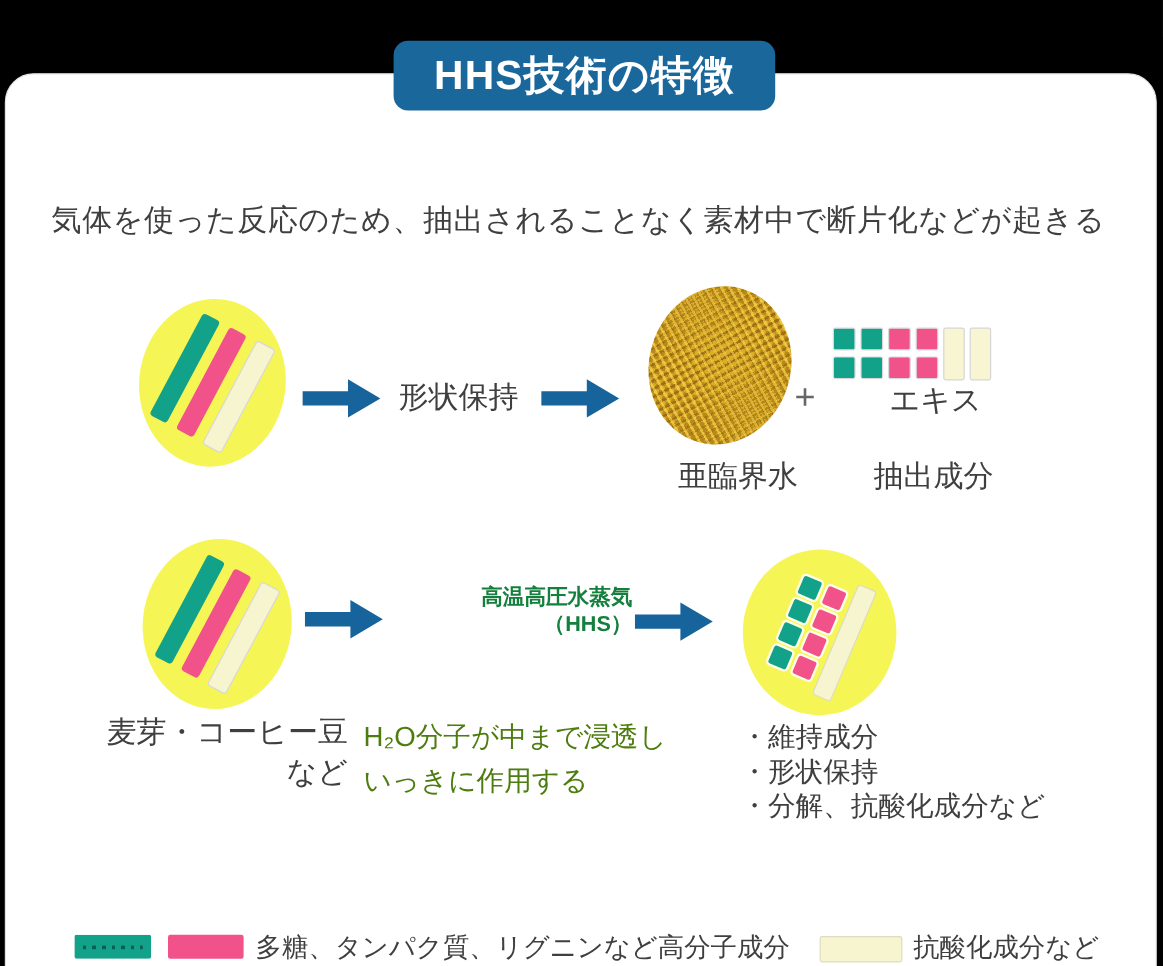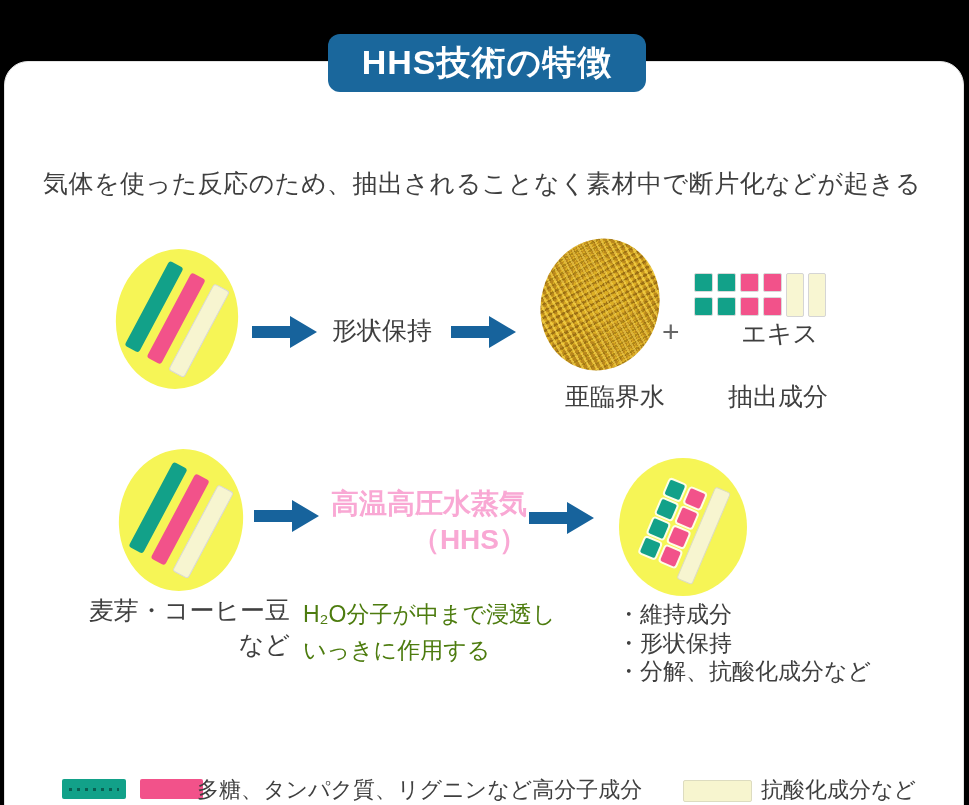--- a/index.html
+++ b/index.html
@@ -62,42 +62,42 @@
   .arrow svg{display:block;}
   
   .lbl{position:absolute;font-size:25px;color:#3f3f3f;}
   .lbl.center{text-align:right;}
   .lbl-subcritical{left:332px;top:283px;}
   .lbl-residue{left:535px;top:349px;width:130px;}
   .plus{position:absolute;left:662px;top:284px;font-size:30px;color:#666;}
   .lbl-extract{left:698px;top:286px;width:120px;}
   .lbl-components{left:698px;top:349px;width:130px;}
   .lbl-source{left:80px;top:563px;width:210px;line-height:1.35;}
-  .lbl-hhs{left:322px;top:455px;width:205px;font-size:28px;font-weight:600;line-height:1.27;color:#f9a8d4;}
+  .lbl-hhs{left:322px;top:455px;width:205px;font-size:18px;font-weight:600;line-height:1.27;color:#15803d;}
   .note{position:absolute;left:303px;top:566px;font-size:23px;line-height:1.55;color:#4d7c0f;}
   .bullets{position:absolute;left:617px;top:569px;font-size:23px;line-height:28.5px;color:#3f3f3f;}
   .bullets div{white-space:nowrap;}
   
   .sq-grid{position:absolute;left:694px;top:242px;display:flex;gap:4px;align-items:flex-start;}
   .sq-col{display:flex;flex-direction:column;gap:5px;}
   .sq{width:17px;height:17px;border:1px solid #d9d9d9;border-radius:2px;}
   .sq.teal{background:#12a189;}
   .sq.pink{background:#f2528a;}
   .tallbar{width:16px;height:42px;background:#f8f6d2;border:1px solid #d5d5d5;border-radius:2px;}
   
   .swatch{position:absolute;height:20px;border-radius:2px;}
   .sw-teal{
     left:62px;top:748px;width:64px;background-color:#12a189;
     background-image:repeating-linear-gradient(90deg,#0a5f52 0 3px,rgba(0,0,0,0) 3px 8px);
     background-size:50px 3px;background-position:center;background-repeat:no-repeat;
   }
   .sw-pink{left:140px;top:748px;width:63px;background:#f2528a;}
   .sw-cream{left:683px;top:749px;width:67px;background:#f7f5cf;border:1px solid #dddcc0;}
   .legend-lbl{position:absolute;top:744px;font-size:22px;color:#3f3f3f;white-space:nowrap;}
-  .lg1{left:197px;}
+  .lg1{left:213px;}
   .lg2{left:761px;}
 </style>
 </head>
 <body>
 
 <div class="stage">
   <div class="card"></div>
 
   <div class="banner">
     <span>HHS技術の特徴</span>

